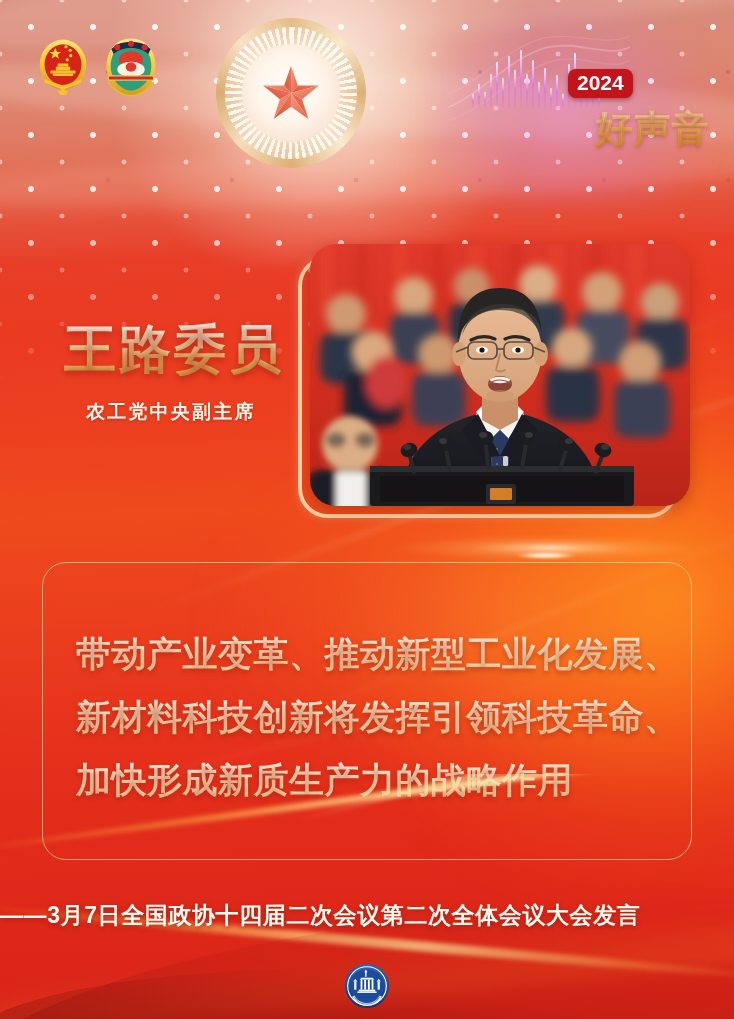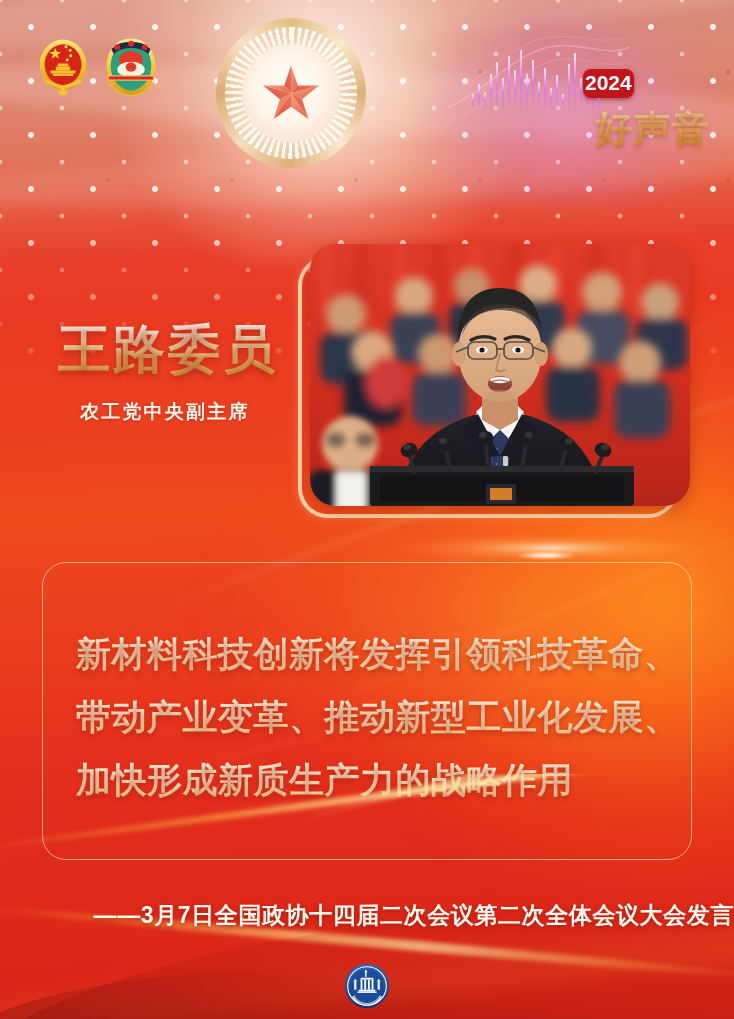--- a/index.html
+++ b/index.html
@@ -230,43 +230,43 @@
   .brand-row1 { position:relative; height:42px; display:flex; align-items:center; }
   .brand-l1 {
     font-size:34px; font-weight:bold; letter-spacing:1px;
     background:linear-gradient(to bottom, #fff8e8 0%, #ffe9ae 34%, #f3c469 62%, #e0a73f 100%);
     -webkit-background-clip:text; background-clip:text; color:transparent;
     -webkit-text-stroke:0.5px rgba(190,110,30,0.35);
     text-shadow:0 2px 3px rgba(150,40,10,0.45);
     font-family:"Liberation Sans", sans-serif;
   }
   .brand-badge {
-    margin-left:21px;
+    margin-left:6px;
     background:#c2141b;
     color:#fff;
     font-size:21px; font-weight:bold;
-    padding:2px 2px 3px;
+    padding:2px 9px 3px;
     border-radius:8px;
     letter-spacing:0px;
     box-shadow:0 2px 4px rgba(110,15,10,0.5);
     font-family:"Liberation Sans", sans-serif;
   }
   .brand-row2 {
     margin-top:1px;
     font-size:36px; font-weight:bold; letter-spacing:2px;
     text-align:right;
     background:linear-gradient(to bottom, #fffaee 0%, #ffe9ad 32%, #f2c063 64%, #dd9f36 100%);
     -webkit-background-clip:text; background-clip:text; color:transparent;
     -webkit-text-stroke:0.5px rgba(190,110,30,0.35);
     text-shadow:0 2px 4px rgba(150,40,10,0.45);
     font-family:"Liberation Sans", sans-serif;
   }
 
   
-  .name-block { position:absolute; left:58px; top:322px; width:250px; }
+  .name-block { position:absolute; left:64px; top:322px; width:250px; }
   .person-name {
     font-size:52px; font-weight:bold; letter-spacing:3px; line-height:1.04;
     background:linear-gradient(to bottom, #fffdf7 0%, #fff4d8 22%, #f8dda0 46%, #edbf6a 70%, #e0a449 100%);
     -webkit-background-clip:text; background-clip:text; color:transparent;
     text-shadow:0 3px 6px rgba(130,25,10,0.48);
     font-family:"Liberation Sans", sans-serif;
   }
   .person-titles { margin-top:22px; padding-left:22px; }
   .person-title {
     font-size:19px; font-weight:bold; color:#fff6ec; letter-spacing:2.2px;
@@ -310,21 +310,21 @@
     background:linear-gradient(to bottom, #fffdf6 0%, #fff3d9 30%, #ffe6b8 62%, #f9d79c 100%);
     -webkit-background-clip:text; background-clip:text; color:transparent;
     text-shadow:0 3px 5px rgba(140,30,12,0.42);
     white-space:nowrap;
     font-family:"Liberation Sans", sans-serif;
   }
 
   
   .caption {
     position:absolute; left:0; top:900px; width:100%;
-    text-align:right;
+    text-align:left;
     font-size:23px; font-weight:bold; letter-spacing:0.6px;
     color:#fffaf0;
     text-shadow:0 2px 5px rgba(130,22,10,0.62);
     font-family:"Liberation Sans", sans-serif;
   }
 
   
   .foot-logo { position:absolute; left:50%; top:963px; margin-left:-23px; width:46px; height:46px; }
 </style>
 </head>
@@ -651,22 +651,22 @@
         </g>
 
         <rect width="380" height="262" fill="none"></rect>
         <rect width="380" height="262" fill="url(#backdrop)" opacity="0"></rect>
       </svg>
     </div>
   </div>
 
   <div class="quote-box"></div>
   <div class="quote-text">
+    <div class="quote-line">带动产业变革、推动新型工业化发展、</div>
     <div class="quote-line">新材料科技创新将发挥引领科技革命、</div>
-    <div class="quote-line">带动产业变革、推动新型工业化发展、</div>
     <div class="quote-line">加快形成新质生产力的战略作用</div>
   </div>
 
   <div class="bottom-rays">
     <div class="ribbon-light"></div>
     <div class="ray r3"></div>
     <div class="ray r1"></div>
     <div class="ray r2"></div>
     <div class="ribbon-dark"></div>
     <div class="ribbon-dark2"></div>

